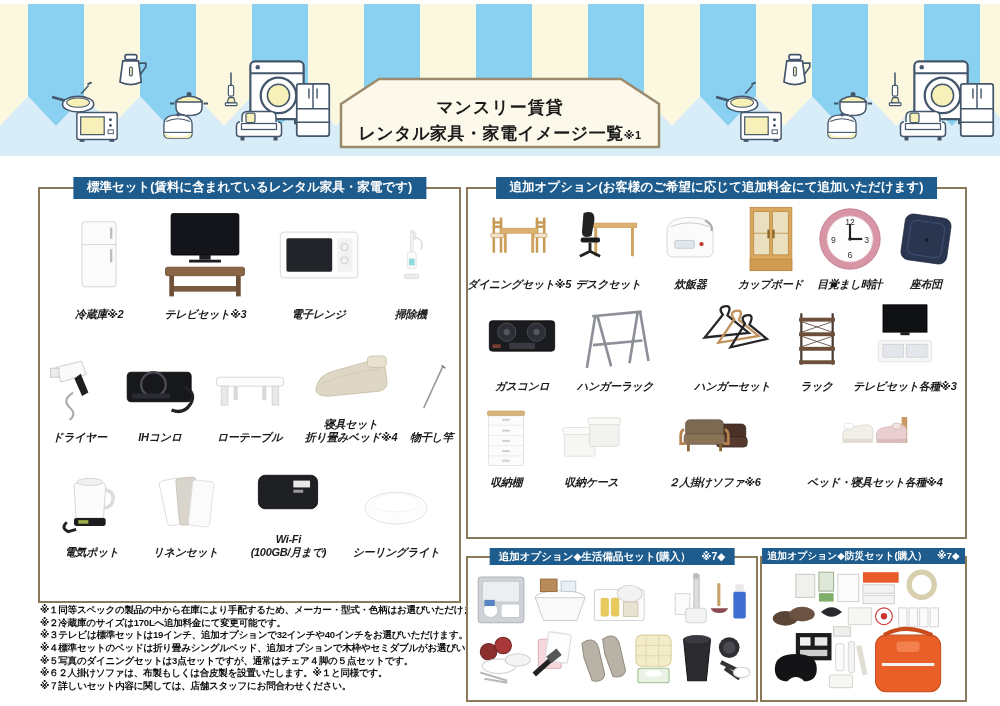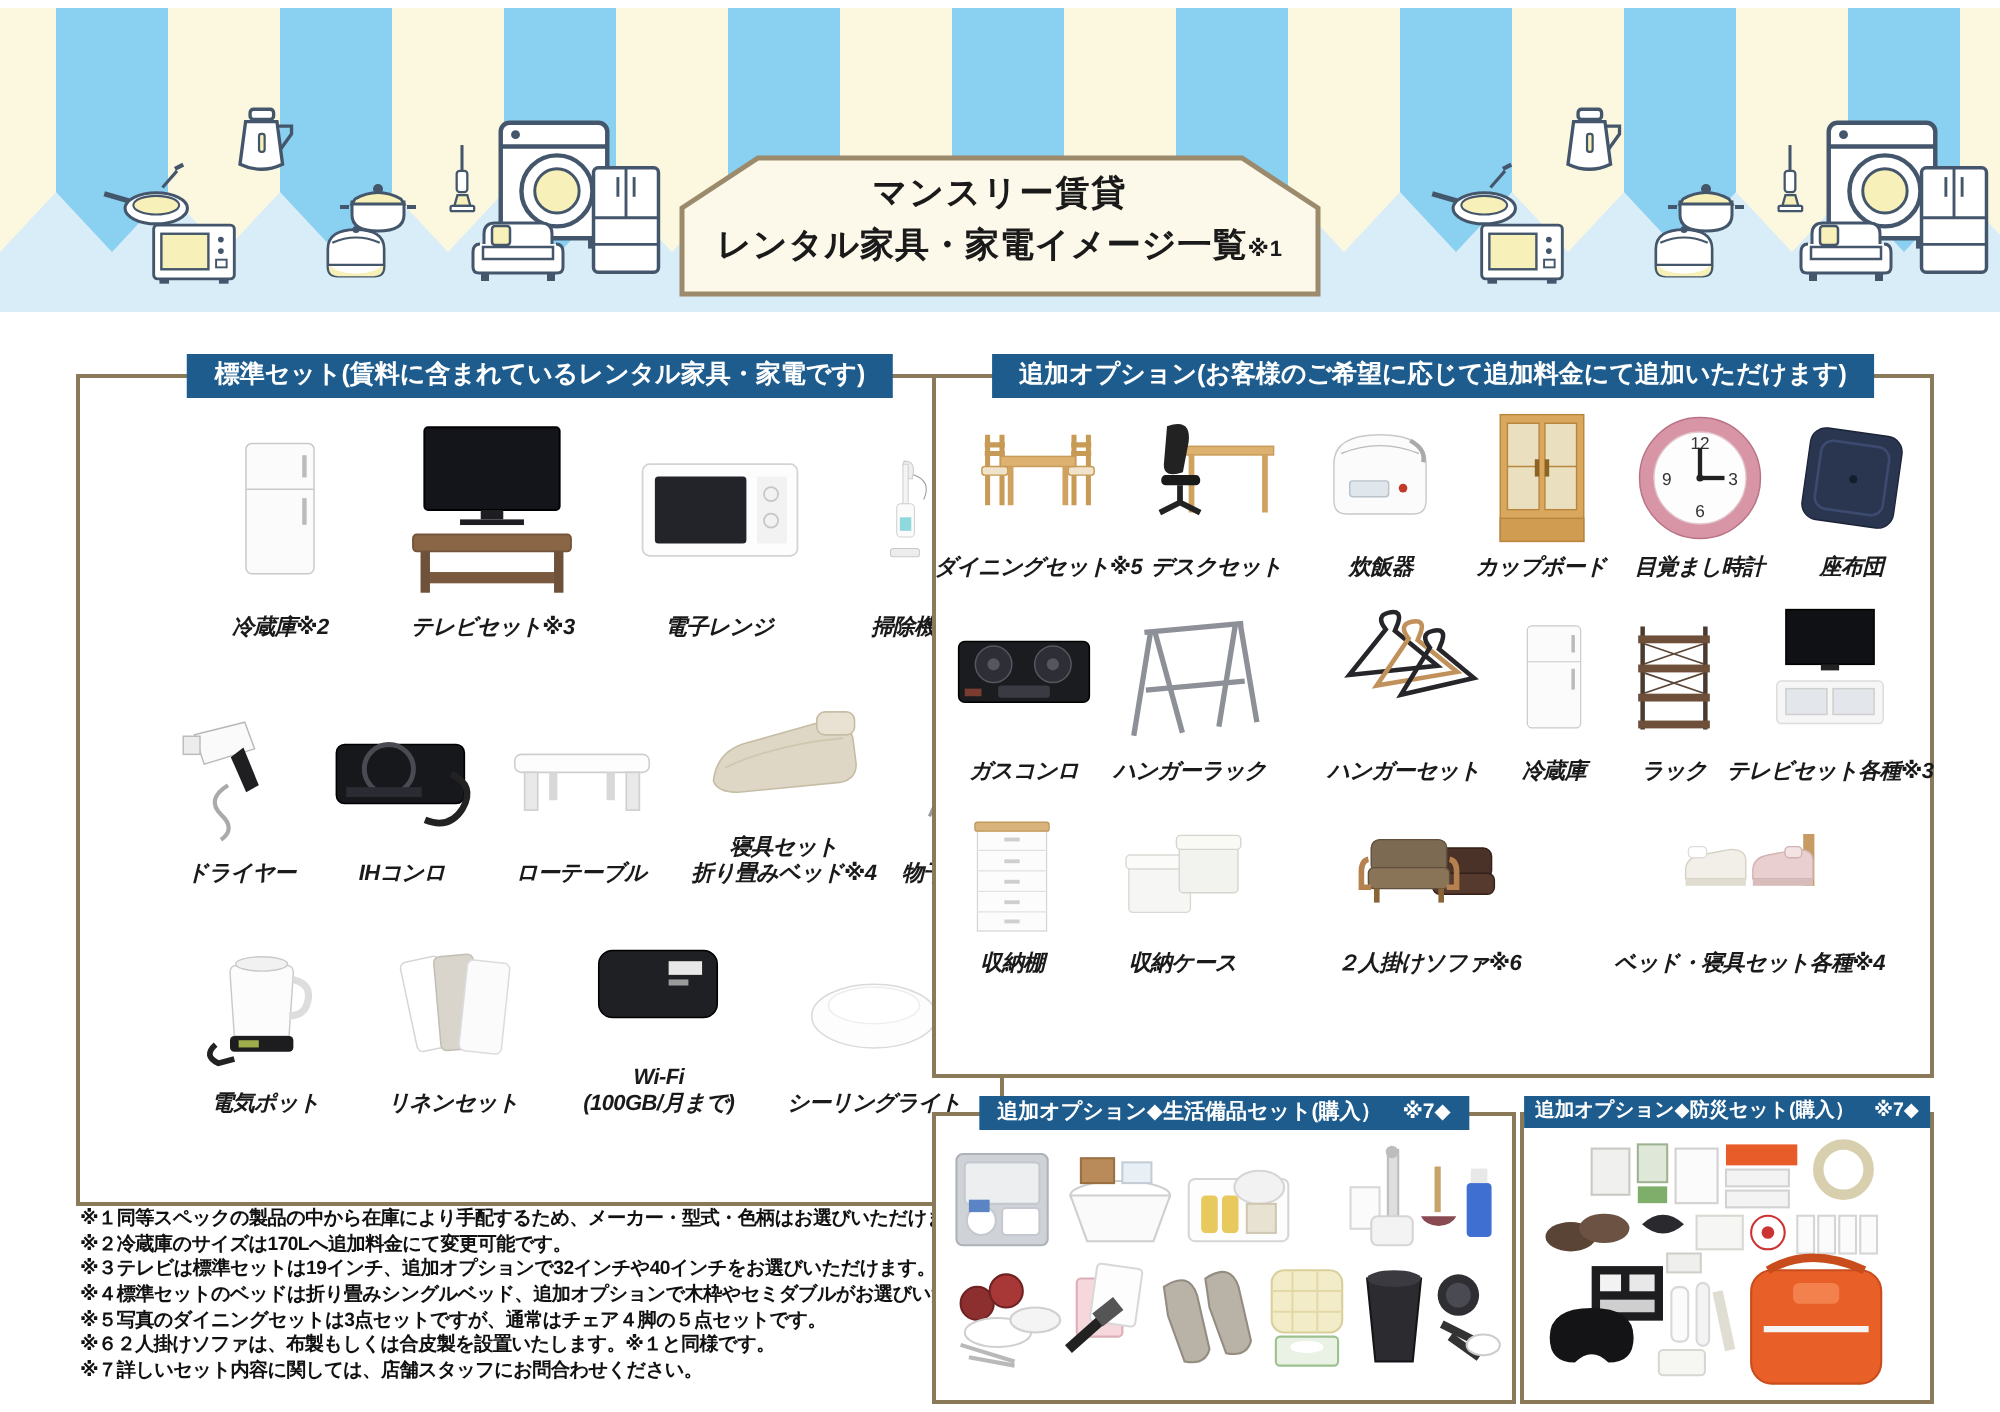--- a/index.html
+++ b/index.html
@@ -10,33 +10,33 @@
   
   .awning{position:absolute;left:0;top:0;width:1000px;height:160px;}
   .awning svg.bg{position:absolute;left:0;top:0;}
   .cluster{position:absolute;top:40px;width:290px;height:118px;}
   .cluster .ic{position:absolute;}
   .cluster .ic svg{display:block;}
 
   
   .plaque{position:absolute;left:339px;top:76px;width:322px;height:74px;text-align:center;}
   .plaque svg{position:absolute;left:0;top:0;}
-  .plaque .t1{position:relative;margin-top:9px;font-size:17px;font-weight:bold;letter-spacing:1px;}
+  .plaque .t1{position:relative;margin-top:20px;font-size:17px;font-weight:bold;letter-spacing:1px;}
   .plaque .t2{position:relative;font-size:17px;font-weight:bold;letter-spacing:.5px;margin-top:3px;}
   .plaque .note{font-size:11px;font-weight:bold;}
 
   
   .panel{position:absolute;border:2px solid #8a7a5a;background:#fff;}
   .panel-header{position:absolute;top:-12px;left:50%;transform:translateX(-50%);
     background:#1d5c8d;color:#fff;font-weight:bold;font-size:12.5px;
     padding:3px 14px;white-space:nowrap;line-height:1.25;}
   .panel-header.sm{font-size:10.5px;padding:2px 9px;top:-10px;}
   .panel-header.xs{font-size:9.8px;padding:2px 6px;top:-10px;}
 
-  #std-panel{left:38px;top:187px;width:419px;height:412px;padding-left:41px;}
+  #std-panel{left:38px;top:187px;width:419px;height:412px;}
   #opt-panel{left:466px;top:187px;width:497px;height:348px;}
   #life-panel{left:466px;top:556px;width:288px;height:142px;}
   #bousai-panel{left:760px;top:556px;width:203px;height:142px;}
 
   .irow{display:flex;justify-content:space-evenly;align-items:flex-end;}
   .cell{display:flex;flex-direction:column;align-items:center;}
   .img{display:flex;align-items:flex-end;justify-content:center;width:100%;}
   .img svg{max-width:100%;max-height:100%;}
   .lbl{font-size:11px;font-weight:bold;text-align:center;line-height:1.18;margin-top:3px;
        letter-spacing:-0.3px;white-space:nowrap;font-style:italic;}
@@ -587,33 +587,20 @@
               <svg viewBox="0 0 100 100" preserveAspectRatio="xMidYMid meet" width="86" height="100%">
                 <g fill="none" stroke-width="3">
                   <path d="M38 18 q-7 -9 2 -11 q9 -2 6 7 l-2 5 l28 23 l-58 6 z" stroke="#26262a"></path>
                   <path d="M53 24 q-7 -9 2 -11 q9 -2 6 7 l-2 5 l26 21 l-53 9 z" stroke="#c1915c"></path>
                   <path d="M67 30 q-7 -9 2 -11 q9 -2 6 7 l-2 5 l23 19 l-48 11 z" stroke="#26262a"></path>
                 </g>
               </svg>
             </div>
             <div class="lbl">
               <div>ハンガーセット</div>
-            </div>
-          </div>
-          <div class="cell" style="width: 58px;">
-            <div class="img">
-              <svg viewBox="0 0 100 100" preserveAspectRatio="xMidYMid meet" width="58" height="100%">
-                <rect x="27" y="5" width="46" height="88" rx="4" fill="#fbfbfb" stroke="#c9c9c9"></rect>
-                <line x1="27" y1="36" x2="73" y2="36" stroke="#c9c9c9"></line>
-                <rect x="65" y="13" width="3" height="15" fill="#bbb"></rect>
-                <rect x="65" y="42" width="3" height="18" fill="#bbb"></rect>
-              </svg>
-            </div>
-            <div class="lbl">
-              <div>冷蔵庫</div>
             </div>
           </div>
           <div class="cell" style="width: 56px;">
             <div class="img">
               <svg viewBox="0 0 100 100" preserveAspectRatio="xMidYMid meet" width="56" height="100%">
                 <line x1="22" y1="4" x2="22" y2="96" stroke="#4a3b31" stroke-width="4"></line>
                 <line x1="78" y1="4" x2="78" y2="96" stroke="#4a3b31" stroke-width="4"></line>
                 <g fill="#6e4f3a">
                   <rect x="18" y="12" width="64" height="7"></rect>
                   <rect x="18" y="38" width="64" height="7"></rect>

